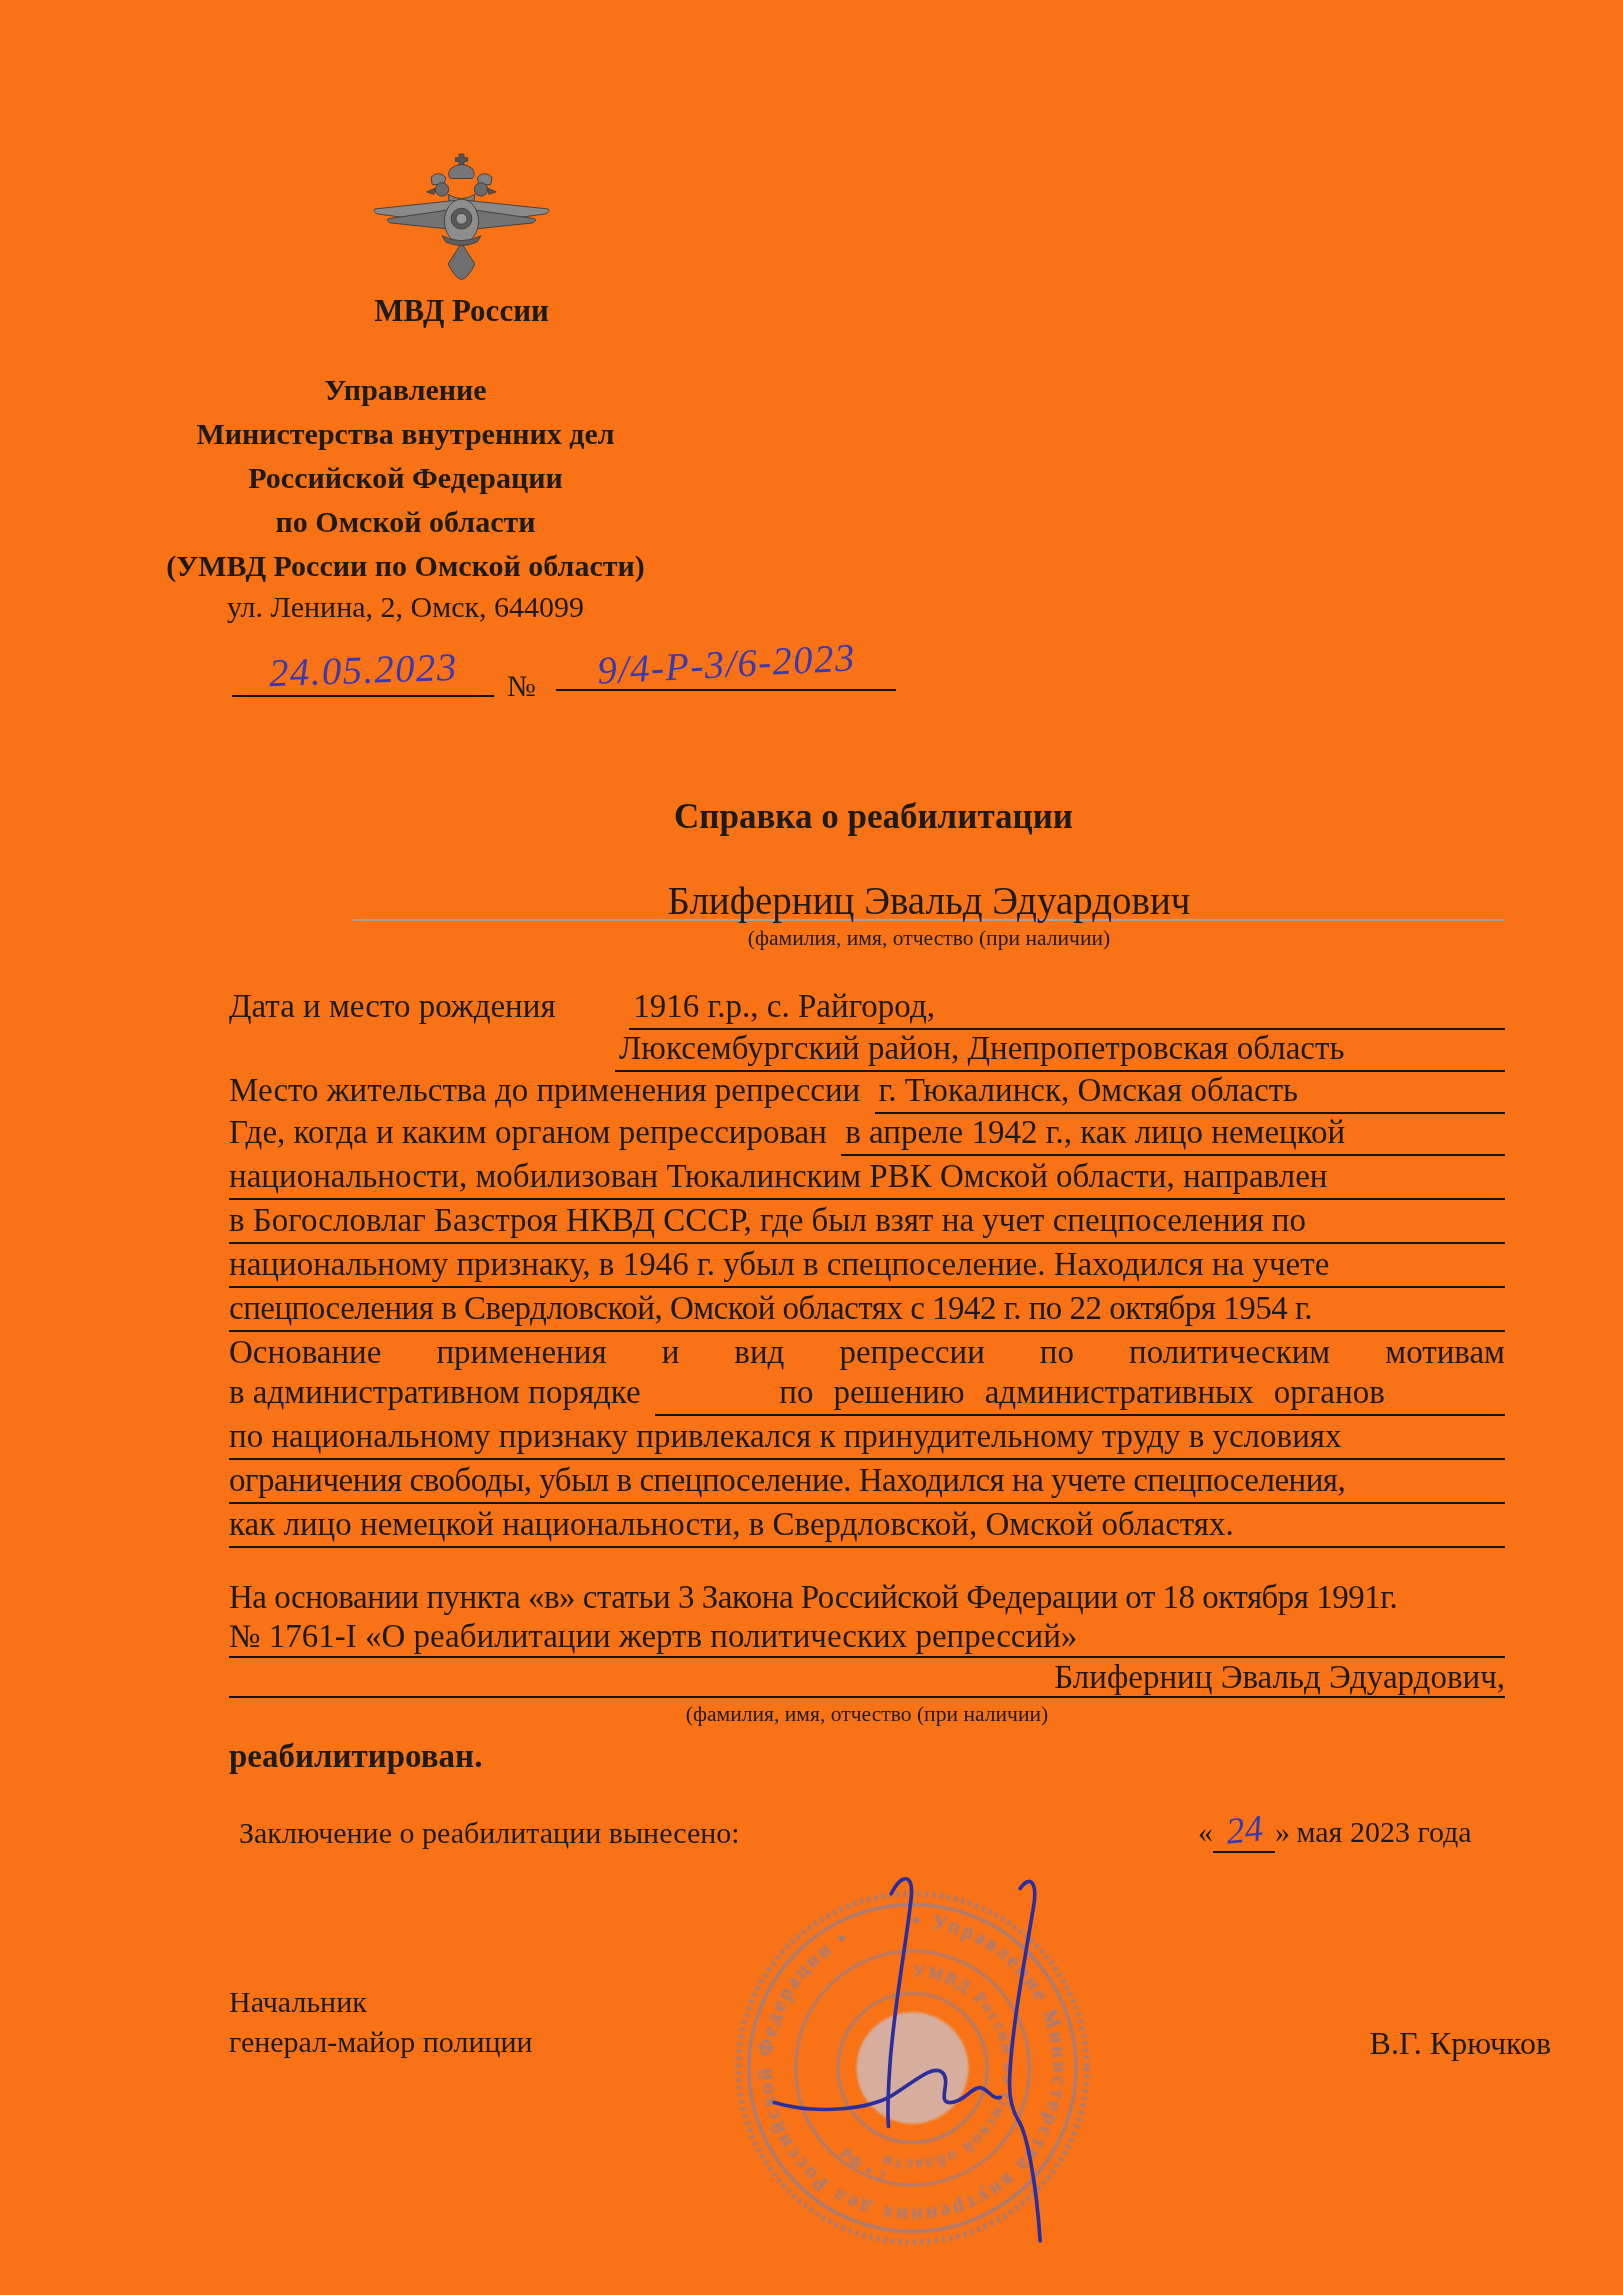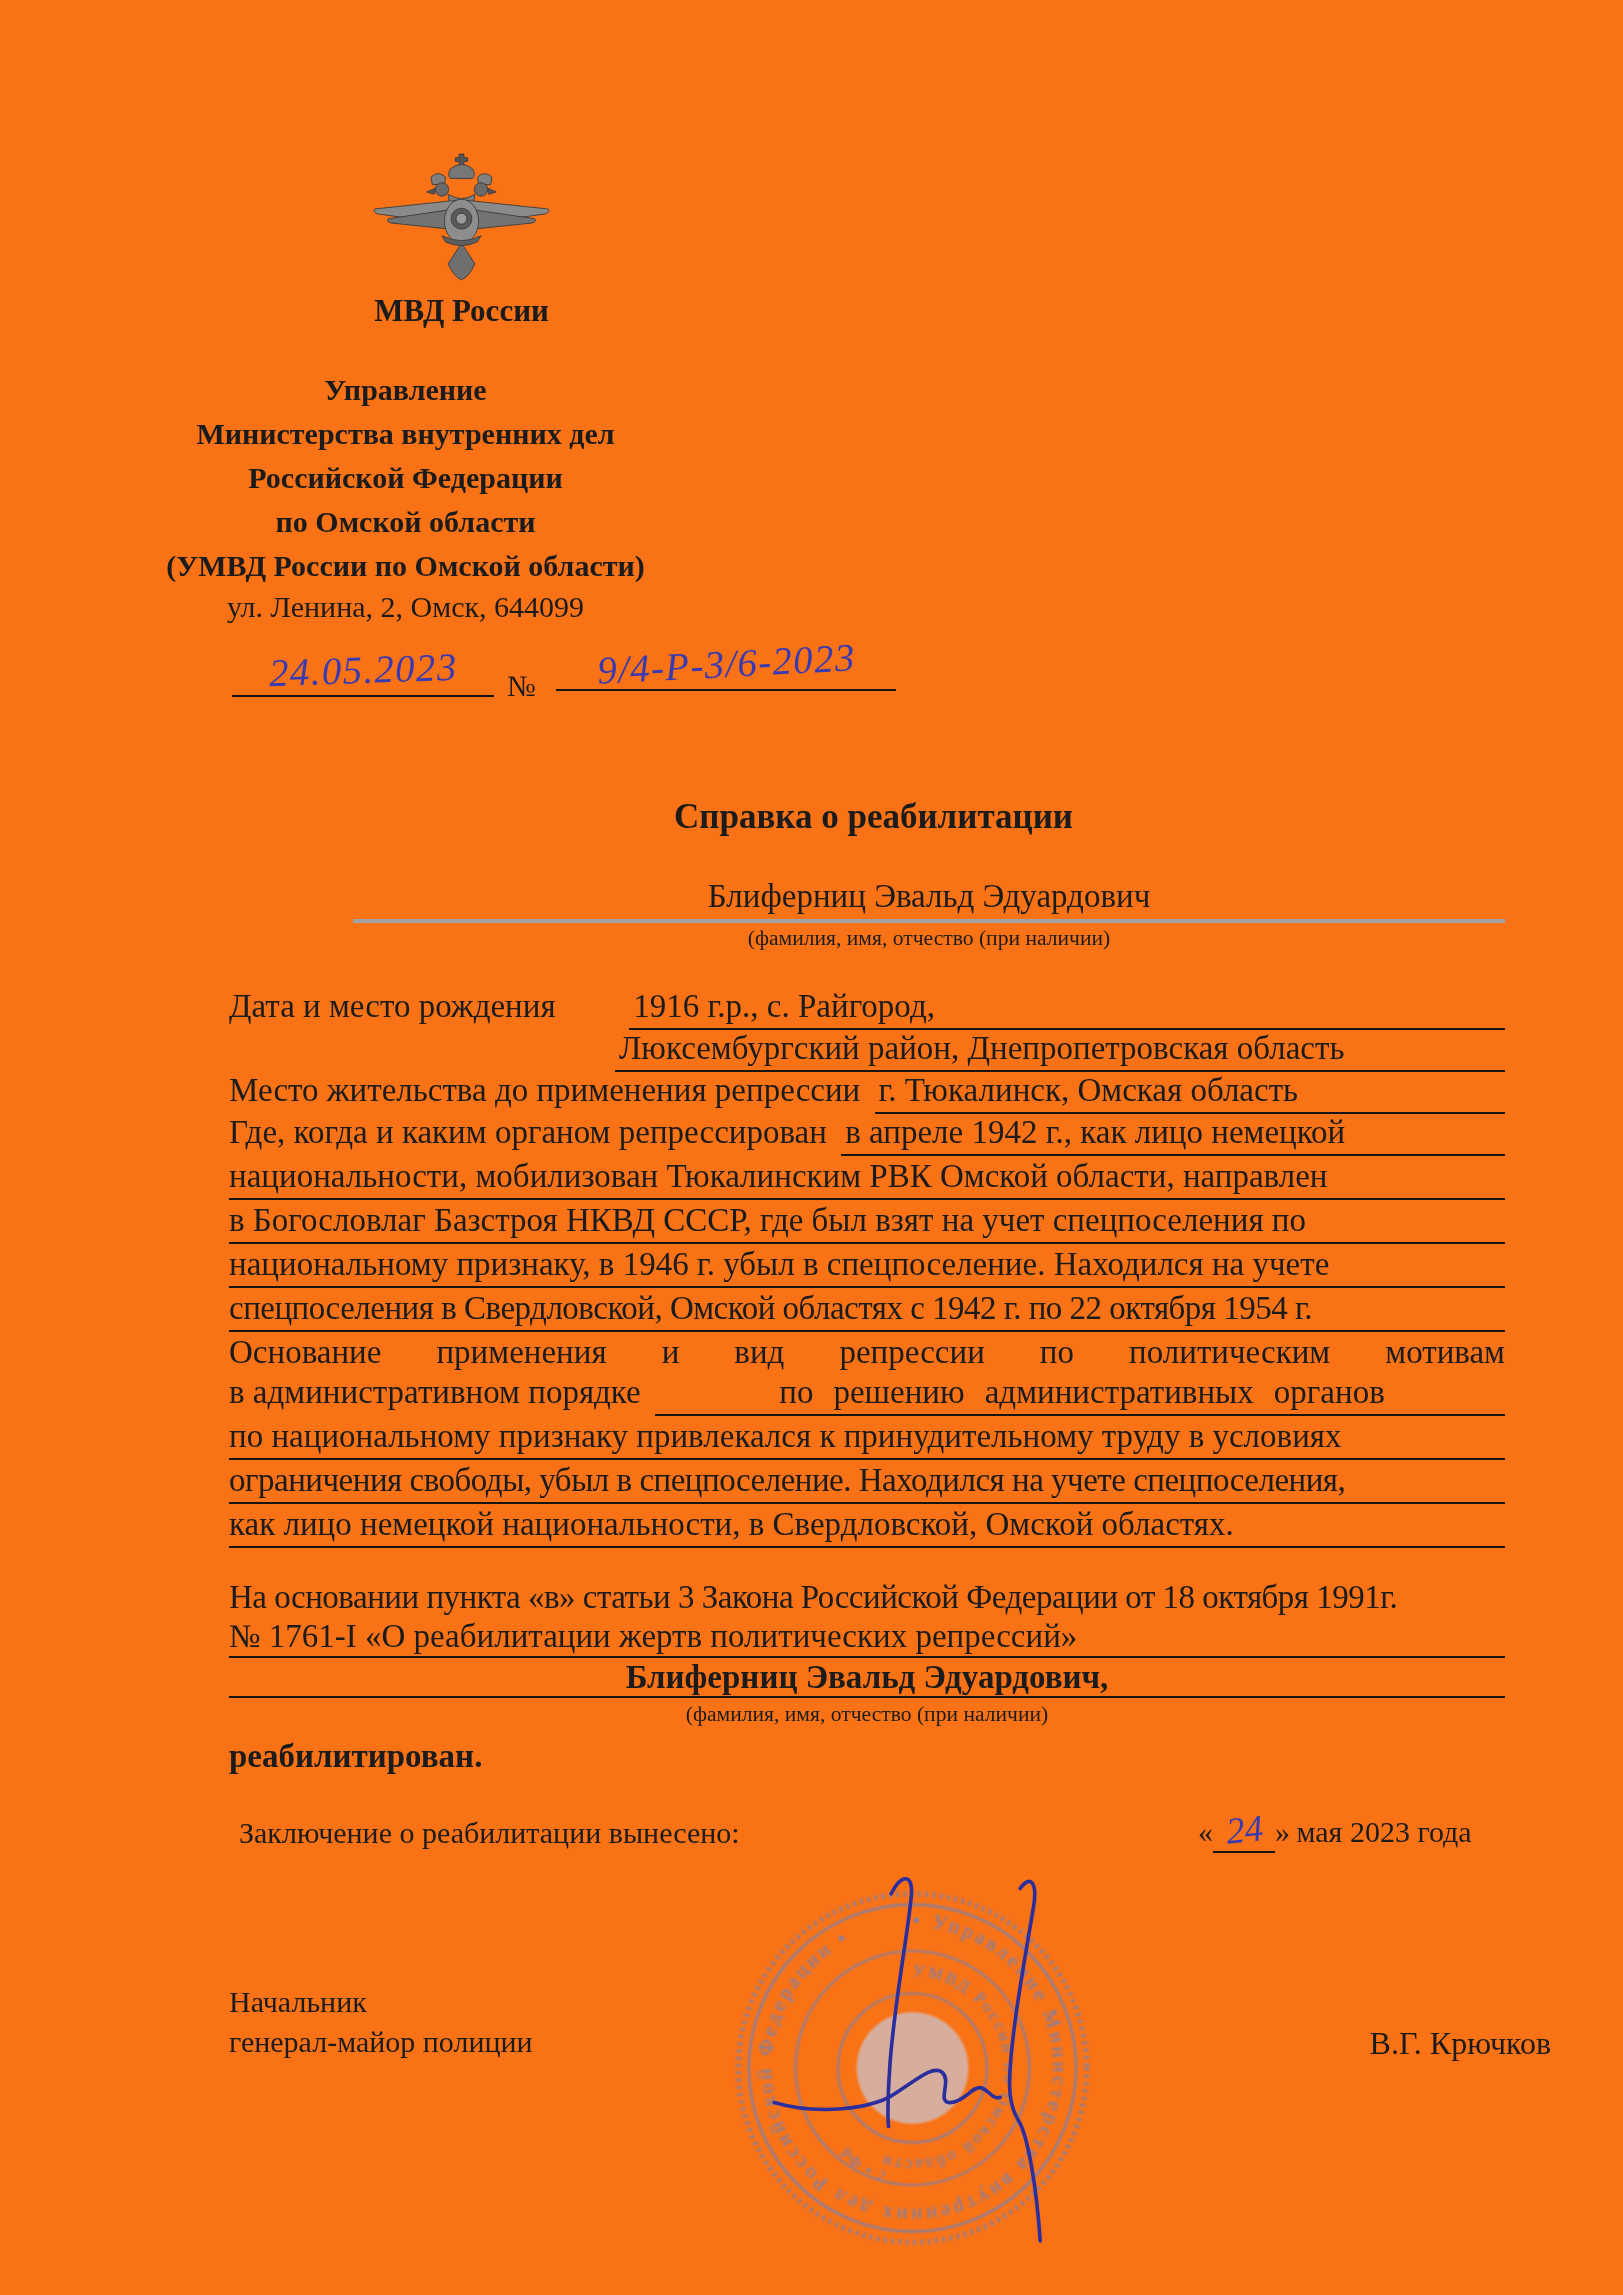--- a/index.html
+++ b/index.html
@@ -17,40 +17,40 @@
   
   .hw{font-style:italic; color:#3a3ab0; font-size:39px; letter-spacing:1.3px; display:inline-block;}
   .date-hw{left:232px; top:647px; width:262px; border-bottom:2px solid #151515; padding-bottom:2.6px; text-align:center;}
   .date-hw .hw{transform:rotate(-2deg);}
   .num-sign{left:507px; top:669px; font-size:30px;}
   .num-hw{left:556px; top:641px; width:340px; border-bottom:2px solid #151515; padding-bottom:2.6px; text-align:center;}
   .num-hw .hw{transform:rotate(-3deg);}
   
   .doc-title{left:242px; top:797px; width:1263px; text-align:center; font-weight:bold; font-size:35px;}
   
-  .name-line{left:353px; top:878px; width:1152px; height:41px; text-align:center; font-size:33px; border-bottom:4px solid #a3a3a3; white-space:nowrap;}
+  .name-line{left:353px; top:878px; width:1152px; height:41px; text-align:center; font-size:39px; border-bottom:2px solid #a3a3a3; white-space:nowrap;}
   .small-caption{font-size:21.6px; text-align:center;}
   .name-caption{left:353px; top:926px; width:1152px;}
   
   .fields{left:229px; top:988px; width:1276px; font-size:33px;}
   .row{display:flex; height:42px; white-space:nowrap;}
   .row .label{flex:0 0 auto; padding-right:14.4px;}
   .row .label-fix{flex:0 0 386px;}
   .row .spacer{flex:0 0 386px;}
   .u{border-bottom:2px solid #151515;}
   .row .value{flex:1 1 auto; padding-left:3.9px;}
   .fill{display:block; line-height:40px;}
   .just{text-align:justify; text-align-last:justify;}
   .centered-value{text-align:center; word-spacing:11.8px;}
   .tight{letter-spacing:-0.5px;}
   
   .legal{left:229px; top:1576px; width:1276px; font-size:33px;}
   .legal-l1{line-height:42px; white-space:nowrap;}
   .legal-l2{line-height:37px; border-bottom:2px solid #151515; padding-bottom:1.3px; white-space:nowrap;}
-  .reh-name{line-height:38px; border-bottom:2px solid #151515; text-align:center; white-space:nowrap;font-weight:bold;}
+  .reh-name{line-height:38px; border-bottom:2px solid #151515; text-align:right; white-space:nowrap;}
   .reh-caption{margin-top:3.9px;}
   .verdict{margin-top:10.5px; font-weight:bold; font-size:33px;}
   
   .concl-label{left:239px; top:1816px; font-size:30px;}
   .concl-date{left:1198px; top:1808px; font-size:30px; white-space:nowrap;}
   .day-box{display:inline-block; min-width:62px; border-bottom:2px solid #151515; text-align:center; vertical-align:baseline;}
   .day-box .hw{font-size:37px; transform:rotate(-6deg); letter-spacing:0;}
   .date-rest{margin-left:6.5px;}
   
   .pos1{left:229px; top:1985px; font-size:30px;}

